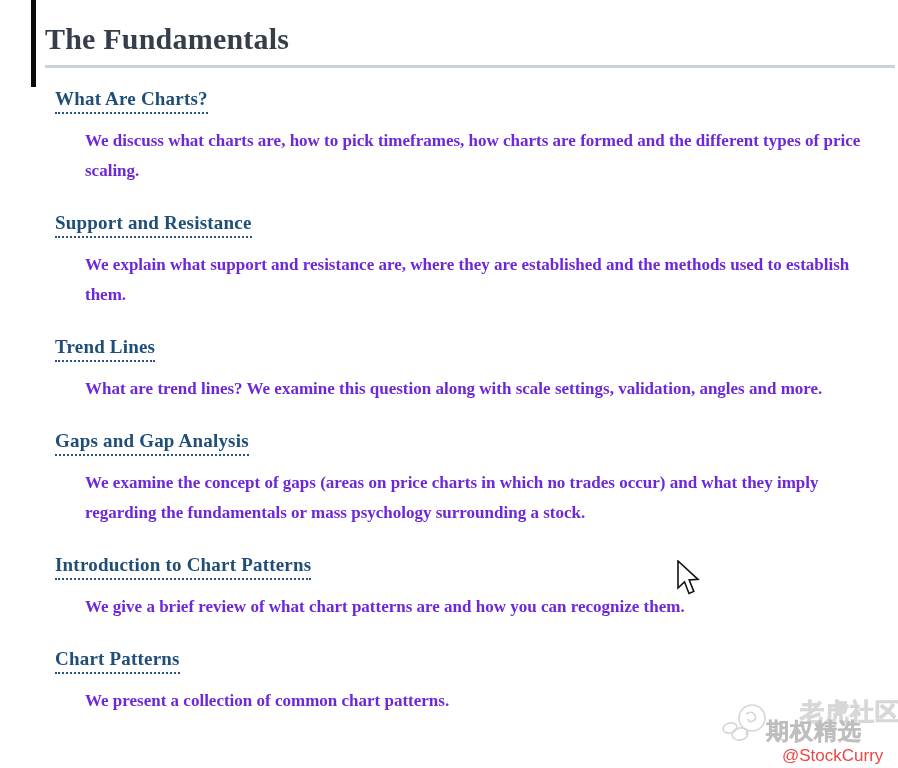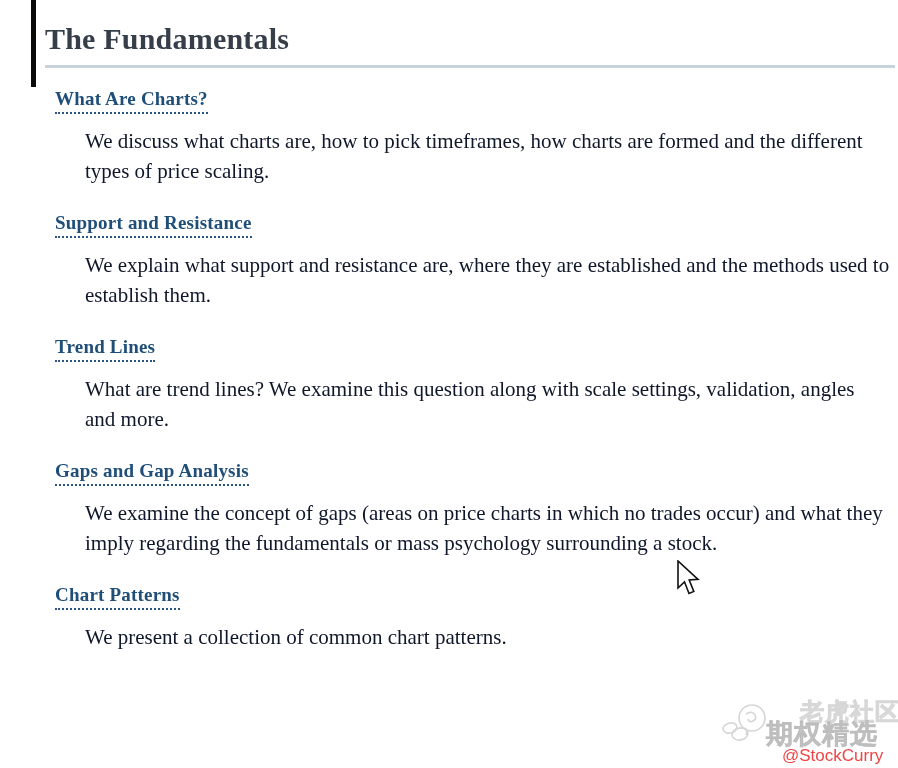--- a/index.html
+++ b/index.html
@@ -43,23 +43,24 @@
     color: #1f4e79;
     text-decoration: none;
     border-bottom: 2px dotted #2a5486;
     padding-bottom: 2px;
     letter-spacing: 0.2px;
   }
 
   .section-desc {
     margin: 12px 0 26px 30px;
     max-width: 806px;
-    font-size: 21px;
+    font-size: 17px;
     line-height: 30px;
-    color: #0f172a;
+    color: #6d28d9;
+    font-weight: bold;
   }
 
   .cursor {
     position: absolute;
     left: 676px; top: 560px;
     width: 24px; height: 37px;
     pointer-events: none;
   }
 
   .watermark {
@@ -71,21 +72,21 @@
   .wm-logo { position: absolute; left: 2px; top: 6px; }
   .wm-brand {
     position: absolute; left: 84px; top: 2px;
     font-size: 24px; font-weight: 700; letter-spacing: 1px;
     color: #ececec;
     -webkit-text-stroke: 1px #d7d7d7;
     white-space: nowrap;
   }
   .wm-subtitle {
     position: absolute; left: 50px; top: 22px;
-    font-size: 27px; font-weight: 700; letter-spacing: 1px;
+    font-size: 23px; font-weight: 700; letter-spacing: 1px;
     color: #c6c6c6;
     -webkit-text-stroke: 0.5px #bdbdbd;
     white-space: nowrap;
   }
   .wm-handle {
     position: absolute; left: 66px; top: 52px;
     font-size: 17px; color: #ef4444;
     white-space: nowrap;
   }
 </style>
@@ -112,20 +113,24 @@
   <div class="section">
     <a href="#" class="section-link">Trend Lines</a>
     <p class="section-desc">What are trend lines? We examine this question along with scale settings, validation, angles and more.</p>
   </div>
 
   <div class="section">
     <a href="#" class="section-link">Gaps and Gap Analysis</a>
     <p class="section-desc">We examine the concept of gaps (areas on price charts in which no trades occur) and what they imply regarding the fundamentals or mass psychology surrounding a stock.</p>
   </div>
 
+  <div class="section">
+    <a href="#" class="section-link">Introduction to Chart Patterns</a>
+    <p class="section-desc">We give a brief review of what chart patterns are and how you can recognize them.</p>
+  </div>
 
   <div class="section">
     <a href="#" class="section-link">Chart Patterns</a>
     <p class="section-desc">We present a collection of common chart patterns.</p>
   </div>
 
 </div>
 
 <div class="watermark">
   <svg class="wm-logo" width="56" height="48" viewBox="0 0 56 48">

